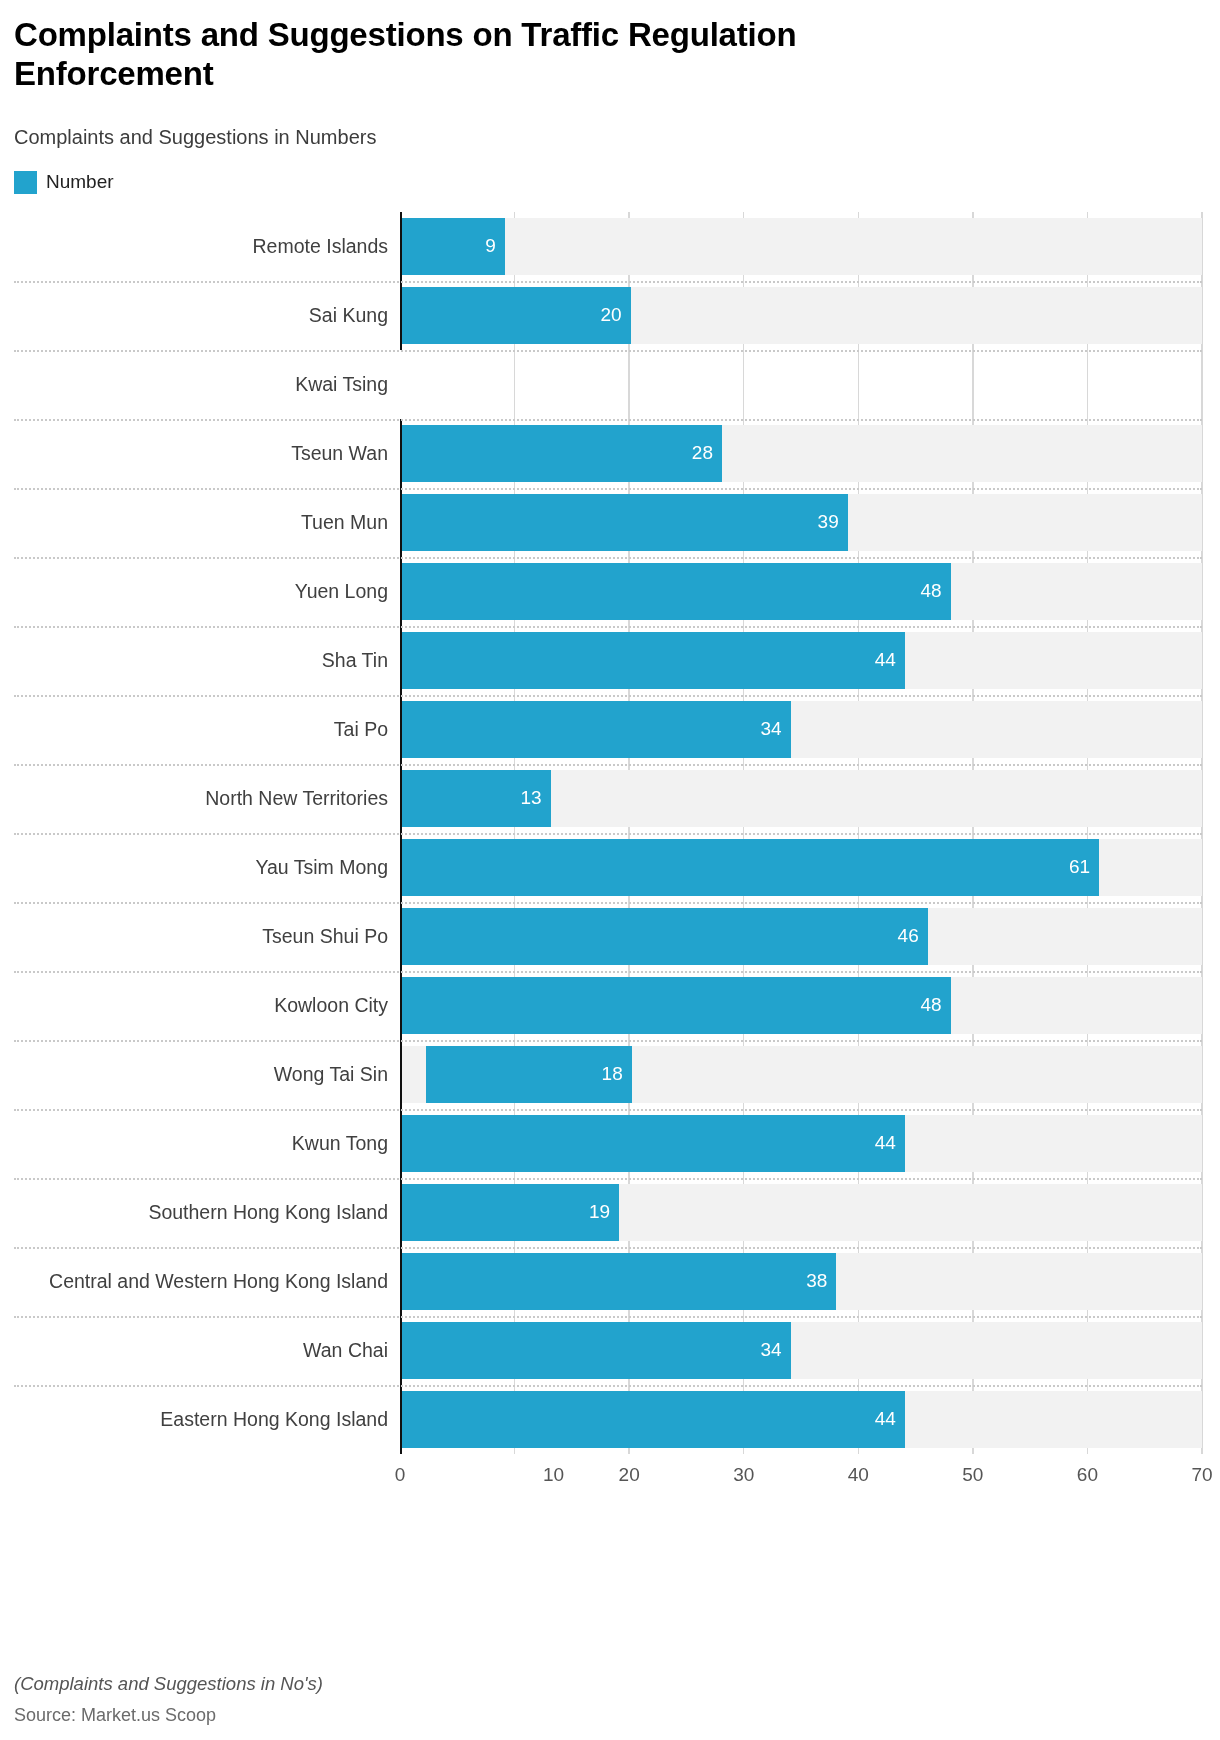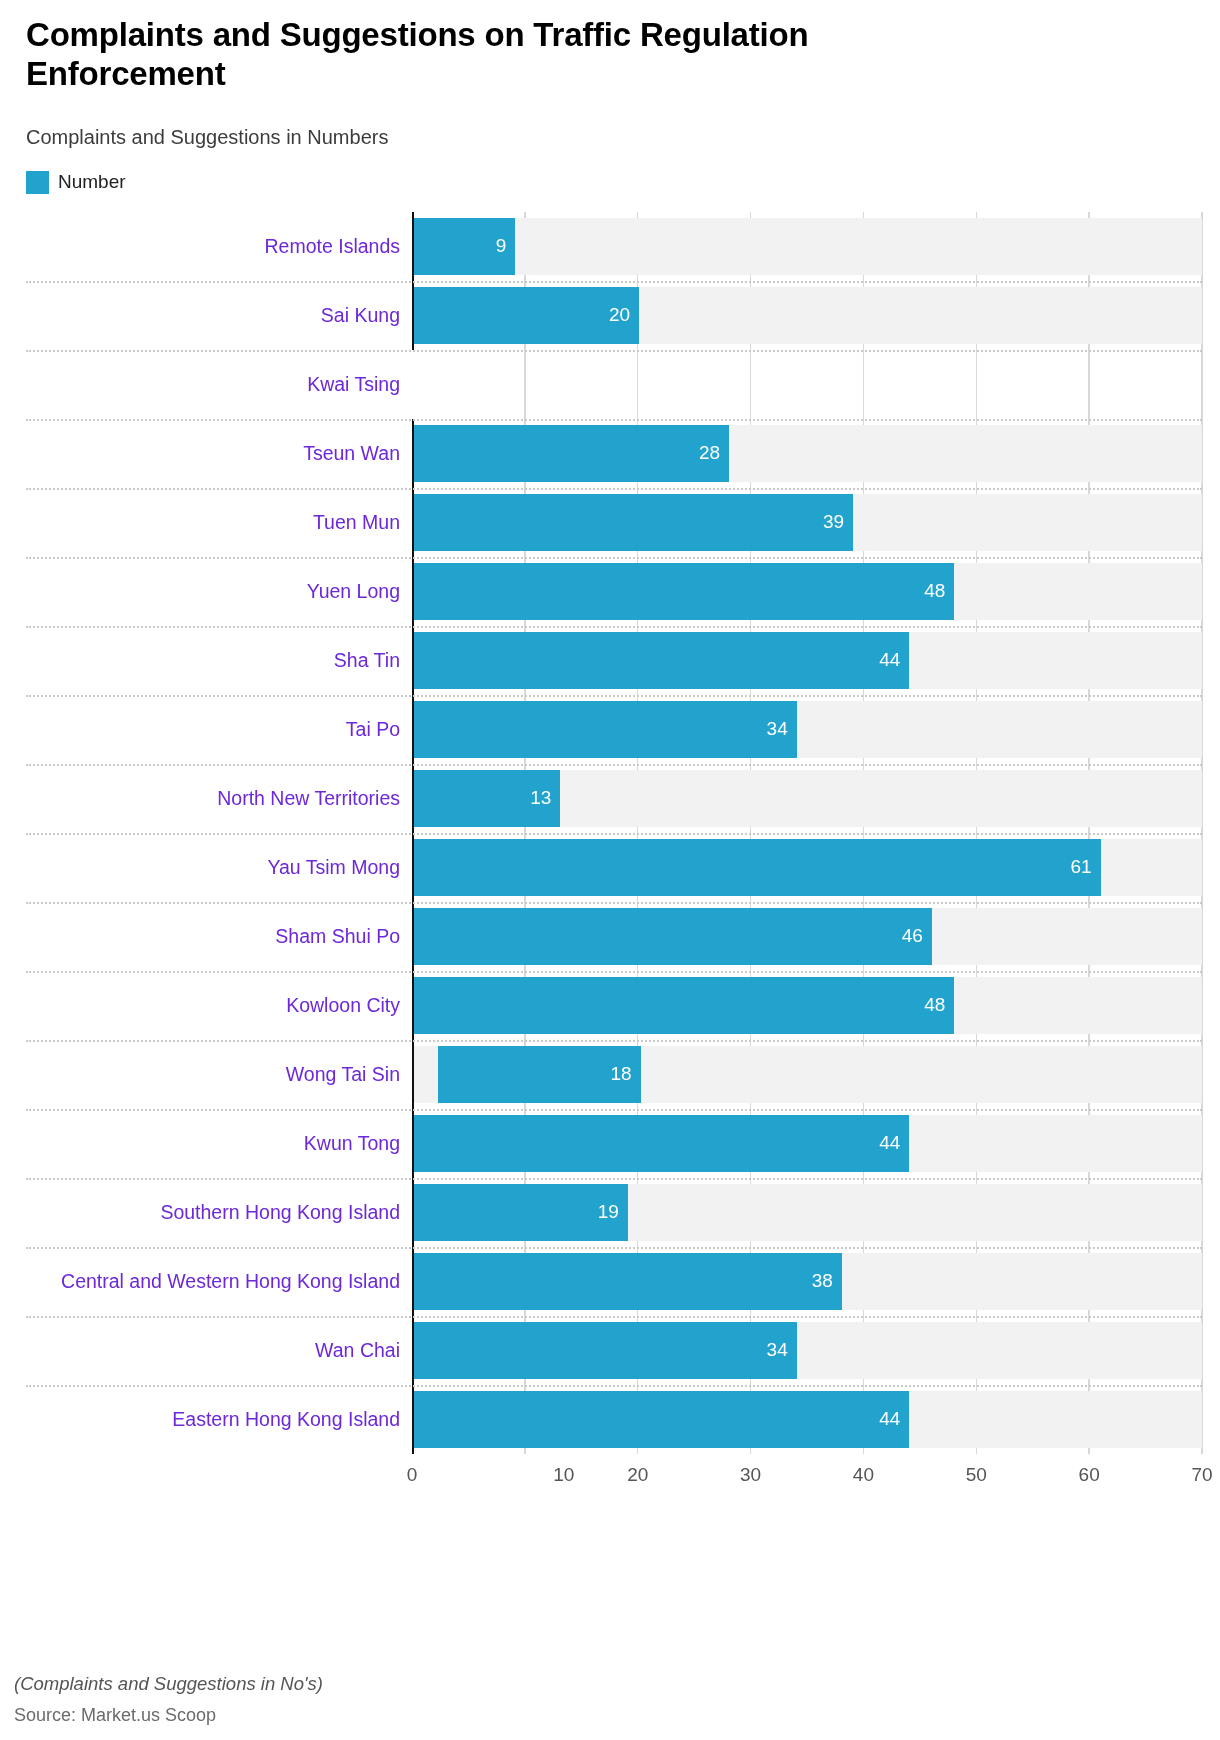--- a/index.html
+++ b/index.html
@@ -12,21 +12,21 @@
     height: 1740px;
     font-family: "Liberation Sans", sans-serif;
     color: #333333;
     overflow: hidden;
   }
   .page {
     position: relative;
     width: 1220px;
     height: 1740px;
     box-sizing: border-box;
-    padding: 0 0 0 12px;
+    padding: 0 0 0 0;
   }
 
   
   .header {
     padding: 16px 26px 0 14px;
   }
   .chart-title {
     font-size: 33px;
     font-weight: bold;
     line-height: 1.18;
@@ -83,21 +83,21 @@
   }
   .row-label {
     width: 386px;
     flex: 0 0 386px;
     display: flex;
     align-items: center;
     justify-content: flex-end;
     padding-right: 12px;
     box-sizing: border-box;
     font-size: 19.5px;
-    color: #6d28d9;
+    color: #404040;
     white-space: nowrap;
   }
   .row-track {
     position: relative;
     flex: 1 1 auto;
     border-left: 2.5px solid #101010;
     box-sizing: border-box;
   }
   .track-bg {
     position: absolute;
@@ -297,21 +297,21 @@
             <div class="row-label">Yau Tsim Mong</div>
             <div class="row-track">
               <div class="track-bg"></div>
               <div class="bar" style="width: 87.1429%; background: rgb(34, 163, 205);">
                 <span class="bar-value">61</span>
               </div>
             </div>
             <div class="row-sep" style="top: 0px;"></div>
           </div>
           <div class="row">
-            <div class="row-label">Sham Shui Po</div>
+            <div class="row-label">Tseun Shui Po</div>
             <div class="row-track">
               <div class="track-bg"></div>
               <div class="bar" style="width: 65.7143%; background: rgb(34, 163, 205);">
                 <span class="bar-value">46</span>
               </div>
             </div>
             <div class="row-sep" style="top: 0px;"></div>
           </div>
           <div class="row">
             <div class="row-label">Kowloon City</div>

